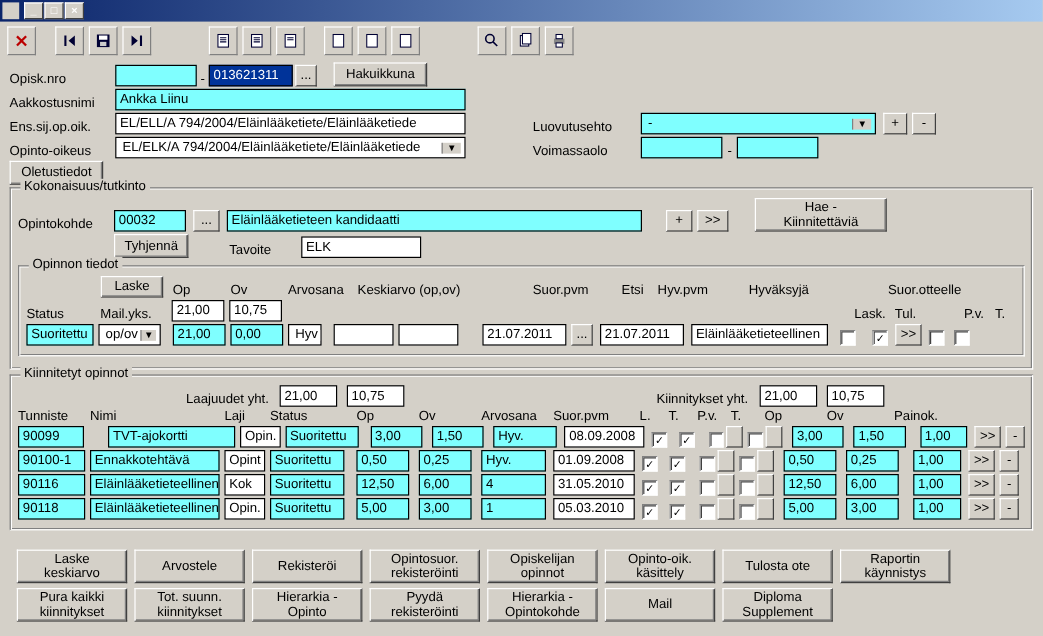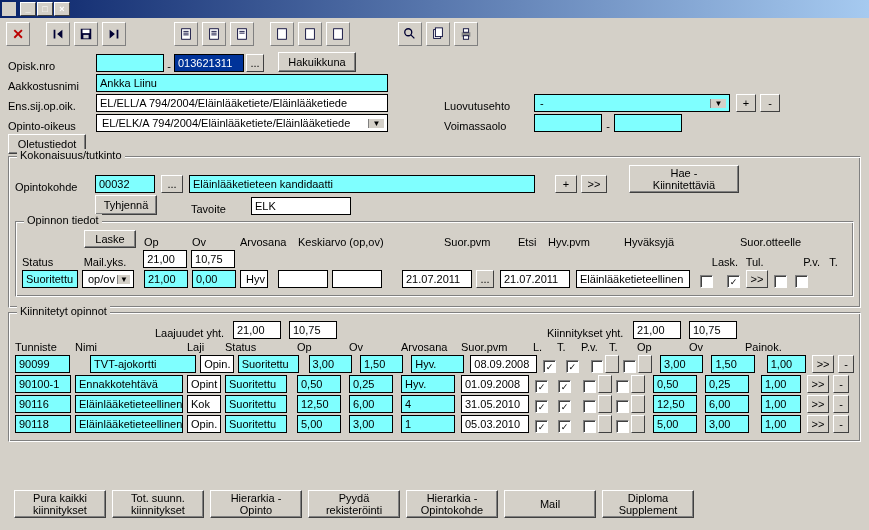--- a/index.html
+++ b/index.html
@@ -350,20 +350,30 @@
           <div class="fld cyan" style="width: 44px; margin-left: 8px;">3,00</div>
           <div class="fld cyan" style="width: 40px; margin-left: 12px;">1,00</div>
           <div class="sbtn" style="width: 22px; margin-left: 6px;">&gt;&gt;</div>
           <div class="sbtn" style="width: 16px; margin-left: 4px;">-</div>
         </div>
       </div>
   </div>
 </div>
 
 <div class="footer-btns">
+  <div class="footer-row" id="footer-r1">
+      <div class="btn">Laske keskiarvo</div>
+      <div class="btn">Arvostele</div>
+      <div class="btn">Rekisteröi</div>
+      <div class="btn">Opintosuor. rekisteröinti</div>
+      <div class="btn">Opiskelijan opinnot</div>
+      <div class="btn">Opinto-oik. käsittely</div>
+      <div class="btn">Tulosta ote</div>
+      <div class="btn">Raportin käynnistys</div>
+    </div>
   <div class="footer-row" id="footer-r2">
       <div class="btn">Pura kaikki kiinnitykset</div>
       <div class="btn">Tot. suunn. kiinnitykset</div>
       <div class="btn">Hierarkia - Opinto</div>
       <div class="btn">Pyydä rekisteröinti</div>
       <div class="btn">Hierarkia - Opintokohde</div>
       <div class="btn">Mail</div>
       <div class="btn">Diploma Supplement</div>
     </div>
 </div>

